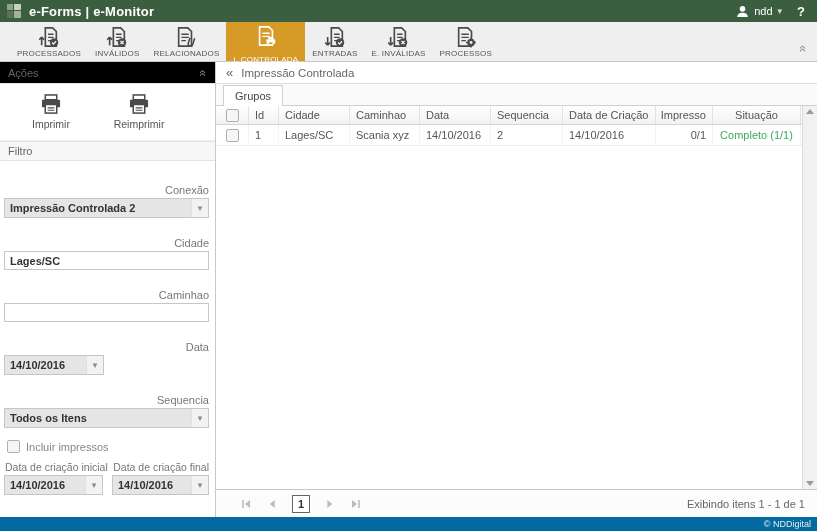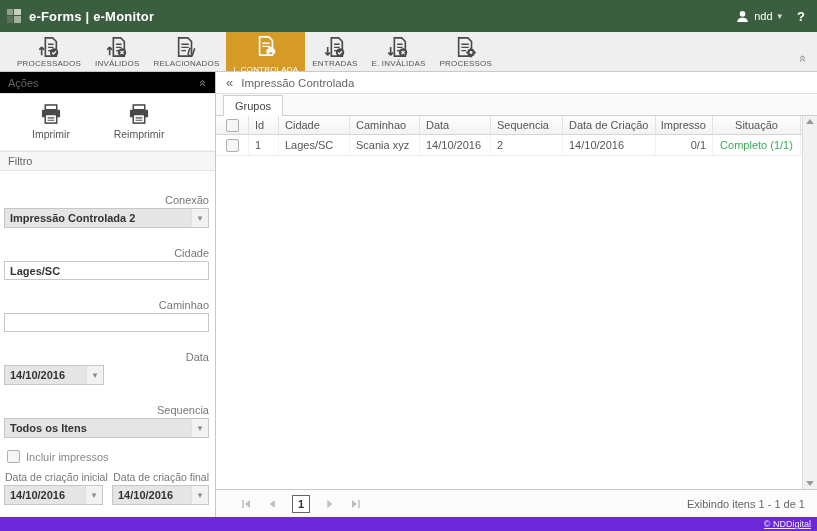--- a/index.html
+++ b/index.html
@@ -1,21 +1,21 @@
 <!DOCTYPE html>
 <html><head>
 <meta charset="utf-8">
 <style>
   * { margin:0; padding:0; box-sizing:border-box; }
   html,body { width:817px; height:531px; overflow:hidden; }
   body { font-family:"Liberation Sans", sans-serif; font-size:11px; color:#555; background:#fff; }
   .app { width:817px; height:531px; display:flex; flex-direction:column; }
 
   
-  .hdr { height:32px; background:#3C5E40; display:flex; align-items:center; color:#fff; flex:none; }
+  .hdr { height:22px; background:#3C5E40; display:flex; align-items:center; color:#fff; flex:none; }
   .logo { width:14px; height:14px; margin:0 8px 0 7px; display:grid; grid-template-columns:6px 7px; grid-template-rows:6px 7px; gap:1px; }
   .logo i { display:block; }
   .logo i:nth-child(1){ background:#8fa08b; }
   .logo i:nth-child(2){ background:#c7d0c2; }
   .logo i:nth-child(3){ background:#5d705c; }
   .logo i:nth-child(4){ background:#a3b29e; }
   .hdr-title { font-size:13px; font-weight:bold; letter-spacing:.2px; }
   .hdr-right { margin-left:auto; display:flex; align-items:center; gap:7px; padding-right:12px; }
   .hdr-user { display:flex; align-items:center; gap:5px; cursor:default; }
   .hdr-user .caret { font-size:9px; color:#d8e0d6; }
@@ -89,21 +89,21 @@
   .sb-dn { width:0; height:0; border-left:4px solid transparent; border-right:4px solid transparent; border-top:5px solid #9a9a9a; cursor:pointer; }
 
   
   .pager { height:28px; border-top:1px solid #C9C9C9; background:#FCFCFC; display:flex; align-items:center; padding:0 12px 0 24px; flex:none; }
   .pg { display:flex; align-items:center; gap:14px; }
   .pg svg { display:block; cursor:pointer; }
   .pagebox { width:18px; height:18px; border:1px solid #666; background:#fff; color:#333; font-weight:bold; display:flex; align-items:center; justify-content:center; cursor:pointer; }
   .pg-status { margin-left:auto; color:#666; }
 
   
-  .foot { height:14px; background:#6d28d9; color:#E8EEE8; font-size:9px; display:flex; align-items:center; justify-content:flex-end; padding-right:6px; flex:none;text-decoration:underline; }
+  .foot { height:14px; background:#0369a1; color:#E8EEE8; font-size:9px; display:flex; align-items:center; justify-content:flex-end; padding-right:6px; flex:none; }
 </style>
 </head>
 <body>
 
 <div class="app">
 
   <div class="hdr">
     <span class="logo">
         <i></i>
         <i></i>

